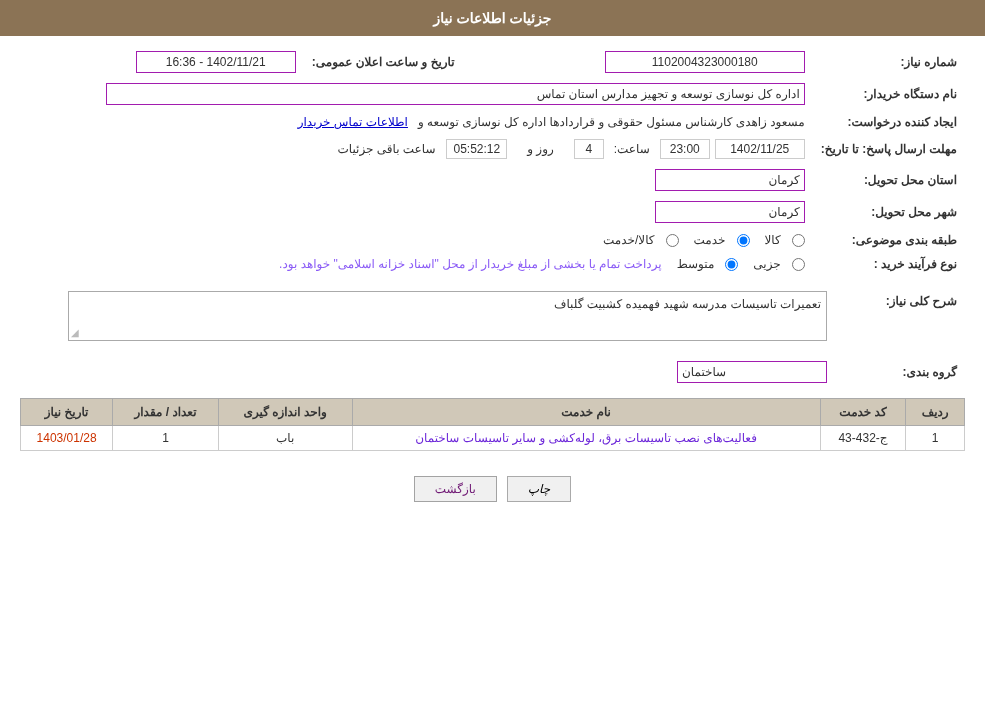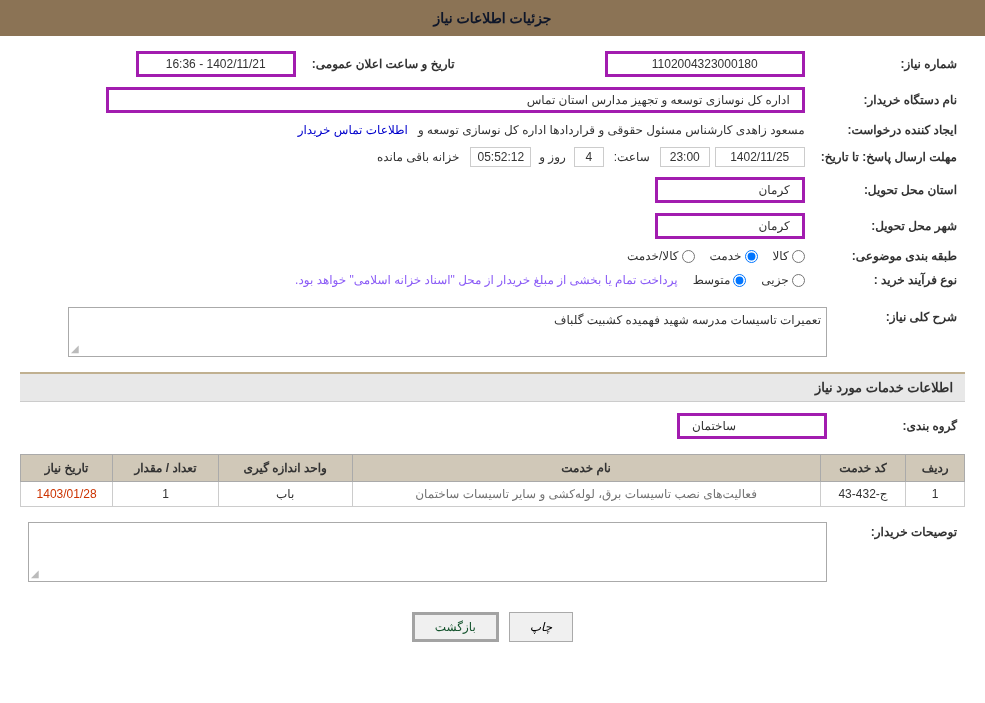--- a/index.html
+++ b/index.html
@@ -11,21 +11,21 @@
       color: #333;
     }
     .page-wrapper {
       max-width: 985px;
       margin: 0 auto;
       background: #fff;
       min-height: 703px;
     }
     .header-bar {
       background: #8B7355;
-      color: #0f172a;
+      color: #ffffff;
       text-align: center;
       padding: 10px 0;
       font-size: 14px;
       font-weight: bold;
     }
     .info-table {
       width: 100%;
       border-collapse: collapse;
       margin-bottom: 10px;
     }
@@ -37,27 +37,28 @@
       text-align: right;
       white-space: nowrap;
       color: #333;
       font-weight: bold;
       width: 130px;
     }
     .value-cell {
       text-align: right;
     }
     .input-box {
-      border: 3px solid #a21caf;
-      padding: 3px 12px;
+      border: 1px solid #a21caf;
+      padding: 3px 4px;
       background: #fff;
       display: inline-block;
     }
     .link-blue {
       color: #0000cc;
+      text-decoration: underline;
     }
     .section-title {
       background: #e8e8e8;
       border-top: 2px solid #c0b090;
       border-bottom: 1px solid #ccc;
       padding: 6px 12px;
       font-weight: bold;
       font-size: 13px;
       margin: 10px 0 6px 0;
       text-align: right;
@@ -77,21 +78,21 @@
     .service-table td {
       border: 1px solid #ccc;
       padding: 5px 4px;
       text-align: center;
     }
     .service-table tr:nth-child(even) td {
       background: #f9f9f9;
     }
     .service-name-cell {
       text-align: left;
-      color: #737373;
+      color: #6d28d9;
     }
     .remarks-box {
       border: 1px solid #aaa;
       min-height: 60px;
       padding: 5px;
       background: #fff;
       width: 100%;
       position: relative;
     }
     .btn-area {
@@ -107,32 +108,32 @@
       cursor: pointer;
       font-family: Tahoma, Arial, sans-serif;
       font-size: 12px;
     }
     .btn-print {
       background: #f0f0f0;
       font-style: italic;
     }
     .btn-back {
       background: #f0f0f0;
-      border: 3px solid #a3a3a3;
-      color: #14532d;
+      border: 1px solid #a3a3a3;
+      color: #701a75;
     }
     .radio-group {
       display: flex;
       gap: 15px;
       align-items: center;
     }
     .radio-item {
       display: flex;
       align-items: center;
-      gap: 3px;
+      gap: 11px;
     }
     .inline-label {
       font-size: 12px;
       color: #555;
     }
     .timer-box {
       display: flex;
       align-items: center;
       gap: 5px;
       font-size: 12px;
@@ -192,23 +193,23 @@
           <span>مسعود زاهدی کارشناس مسئول حقوقی و قراردادها اداره کل نوسازی  توسعه و</span>
           &nbsp;
           <a class="link-blue">اطلاعات تماس خریدار</a>
         </td>
       </tr>
 
       <tr>
         <td class="label-cell">مهلت ارسال پاسخ: تا تاریخ:</td>
         <td colspan="3">
           <div class="timer-box" style="flex-direction: row-reverse; justify-content: flex-end;">
-            <span class="countdown-val" style="border:none; background:transparent;">خزانه باقی مانده</span>
+            <span class="countdown-val" style="border:none; background:transparent;">ساعت باقی جزئیات</span>
             <span class="countdown-val">05:52:12</span>
-            <span style="margin: 0 3px;">روز و</span>
+            <span style="margin: 0 15px;">روز و</span>
             <span class="countdown-val" style="min-width:30px;">4</span>
             <span style="margin: 0 5px;">ساعت:</span>
             <span class="countdown-val" style="min-width:50px;">23:00</span>
             <span class="countdown-val" style="min-width:90px;">1402/11/25</span>
           </div>
         </td>
       </tr>
 
       <tr>
         <td class="label-cell">استان محل تحویل:</td>
@@ -274,21 +275,20 @@
         <td>
           <div style="border: 1px solid #aaa; min-height: 50px; padding: 5px; background: #fff; text-align: right; position: relative; width: 95%;">
             <span>تعمیرات تاسیسات مدرسه شهید فهمیده کشبیت گلباف</span>
             <span style="position: absolute; bottom: 2px; left: 2px; font-size: 10px; color: #bbb;">◢</span>
           </div>
         </td>
       </tr>
     </tbody>
       </table>
 
-    <div class="section-title">اطلاعات خدمات مورد نیاز</div>
 
     <table class="info-table">
       <tbody>
           <tr>
         <td class="label-cell">گروه بندی:</td>
         <td>
           <div class="input-box" style="min-width:150px; text-align:left;">
             <span>ساختمان</span>
           </div>
         </td>
@@ -312,32 +312,20 @@
     <td>1</td>
     <td>ج-432-43</td>
     <td class="service-name-cell">فعالیت‌های نصب تاسیسات برق، لوله‌کشی و سایر تاسیسات ساختمان</td>
     <td>باب</td>
     <td>1</td>
     <td style="color:#cc3300;">1403/01/28</td>
   </tr>
         </tbody>
     </table>
 
-    <table class="info-table">
-      <tbody>
-          <tr>
-        <td class="label-cell" style="vertical-align: top; padding-top: 8px;">توصیحات خریدار:</td>
-        <td>
-          <div class="remarks-box">
-            <span style="position: absolute; bottom: 2px; left: 2px; font-size: 10px; color: #bbb;">◢</span>
-          </div>
-        </td>
-      </tr>
-    </tbody>
-      </table>
 
     <div class="btn-area">
       <button class="btn btn-print">چاپ</button>
       <button class="btn btn-back">بازگشت</button>
     </div>
 
   </div>
 </div>
 
 </body></html>

